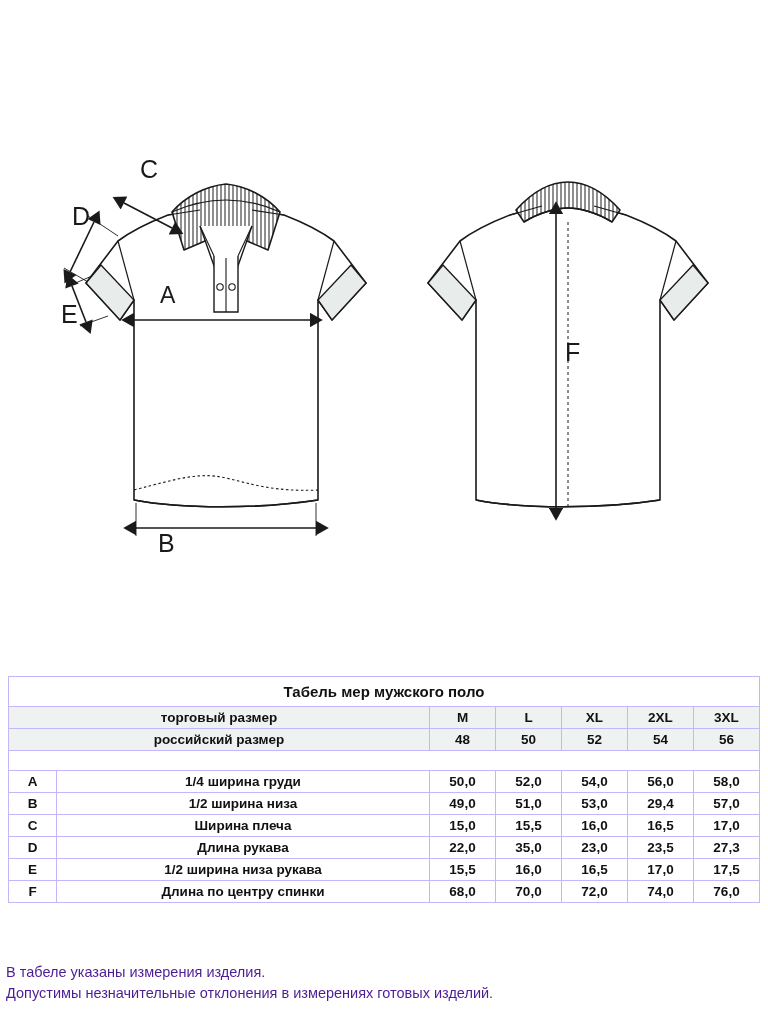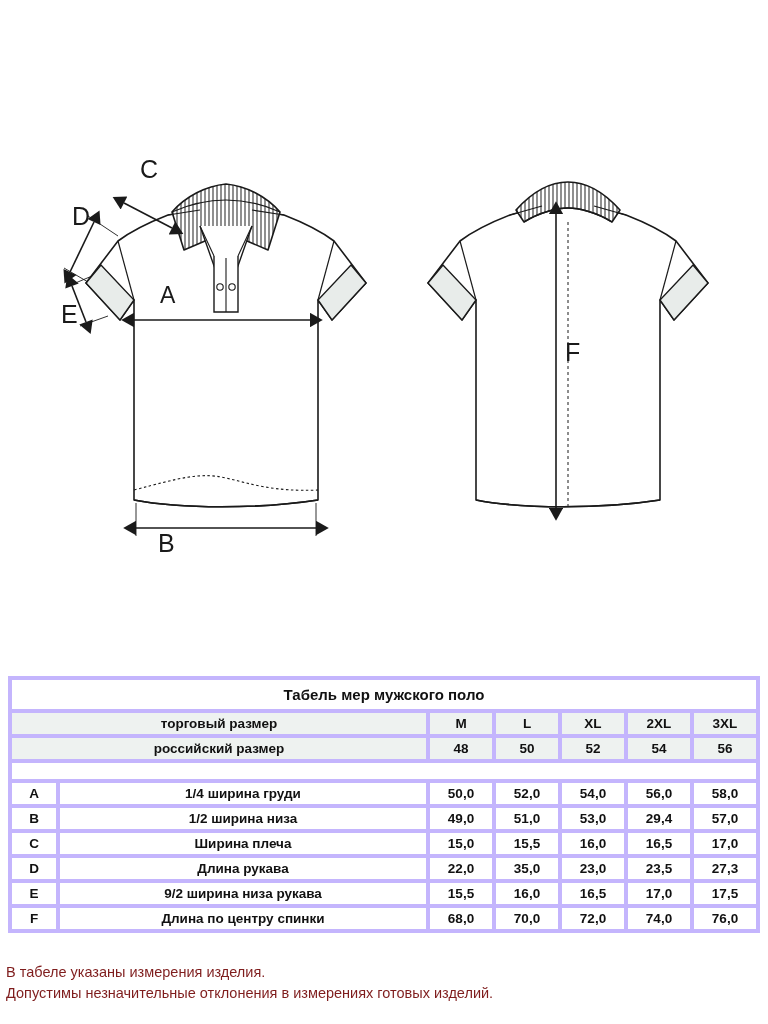--- a/index.html
+++ b/index.html
@@ -42,21 +42,21 @@
     top: 676px;
     width: 752px;
   }
   table.measures {
     border-collapse: collapse;
     width: 752px;
     font-size: 13.5px;
     font-family: "Liberation Sans", sans-serif;
   }
   table.measures td {
-    border: 4px solid #c4b5fd;
+    border: 1px solid #c4b5fd;
     padding: 3px 4px;
     text-align: center;
     height: 20px;
     box-sizing: border-box;
   }
   .tbl-title {
     font-weight: bold;
     font-size: 15px;
     padding: 6px 4px !important;
   }
@@ -91,21 +91,21 @@
   }
 
   
   .notes {
     position: absolute;
     left: 6px;
     top: 962px;
     width: 756px;
     font-size: 14.5px;
     line-height: 1.45;
-    color: #7f1d1d;
+    color: #4c1d95;
   }
   .notes div { white-space: nowrap; }
 </style>
 </head>
 <body>
 
 <div class="diagram">
 
   <svg width="768" height="660" viewBox="0 0 768 660">
     <defs>
@@ -290,21 +290,21 @@
         <td class="name-cell" colspan="2">Длина рукава</td>
         <td class="val-cell">22,0</td>
         <td class="val-cell">35,0</td>
         <td class="val-cell">23,0</td>
         <td class="val-cell">23,5</td>
         <td class="val-cell">27,3</td>
       </tr>
 
       <tr>
         <td class="code-cell">E</td>
-        <td class="name-cell" colspan="2">9/2 ширина низа рукава</td>
+        <td class="name-cell" colspan="2">1/2 ширина низа рукава</td>
         <td class="val-cell">15,5</td>
         <td class="val-cell">16,0</td>
         <td class="val-cell">16,5</td>
         <td class="val-cell">17,0</td>
         <td class="val-cell">17,5</td>
       </tr>
 
       <tr>
         <td class="code-cell">F</td>
         <td class="name-cell" colspan="2">Длина по центру спинки</td>

